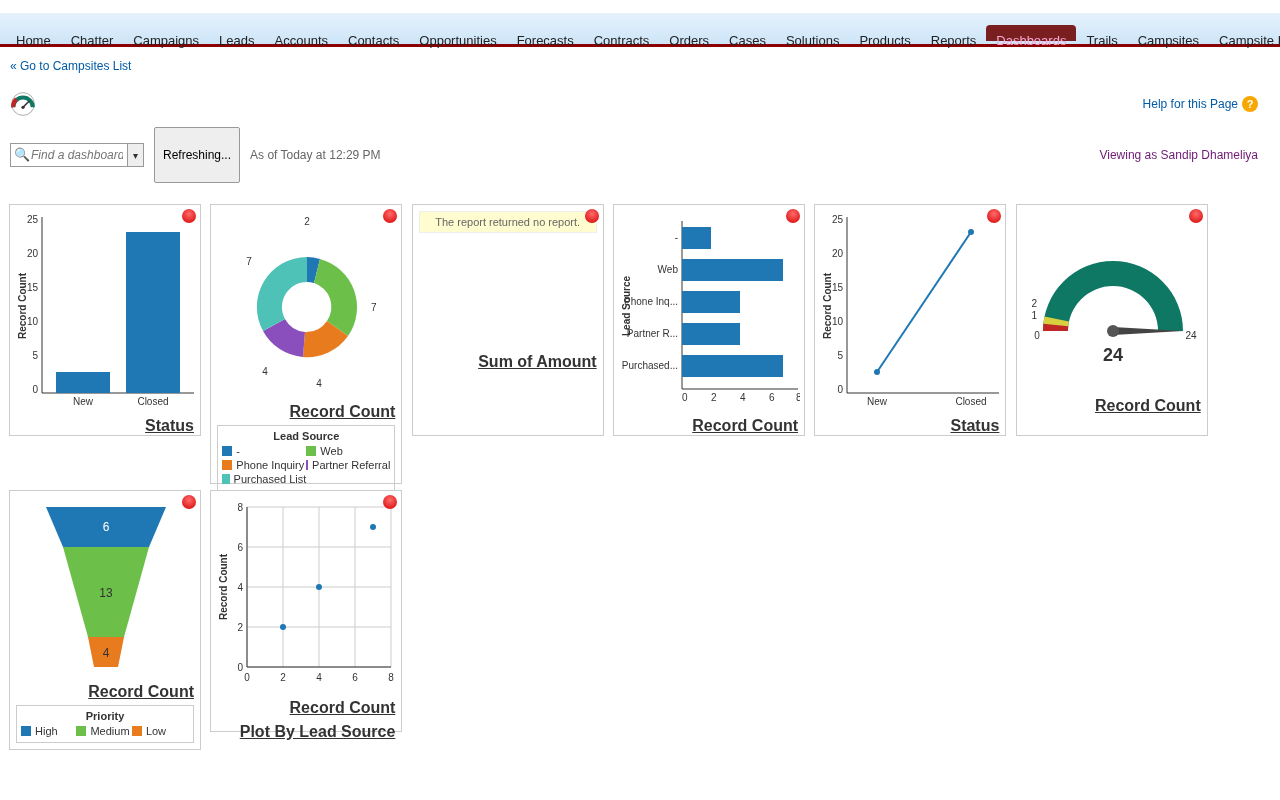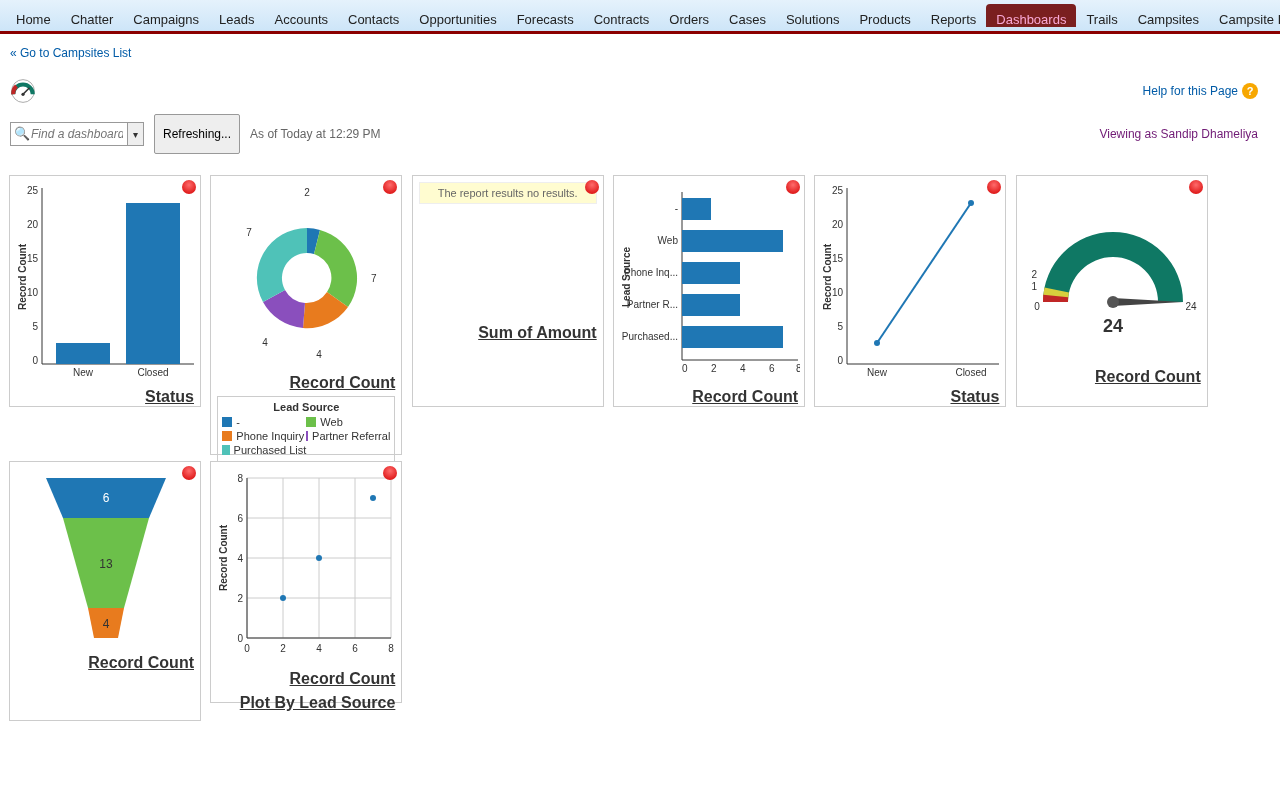--- a/index.html
+++ b/index.html
@@ -4,22 +4,23 @@
 <style>
 * { box-sizing: border-box; margin: 0; padding: 0; }
 body { font-family: Arial, Helvetica, sans-serif; font-size: 12px; background: #fff; color: #333; }
 
 
 .nav-bar {
   background: linear-gradient(#e5f2fc, #cde5f8);
   border-bottom: 3px solid #8b0000;
   display: flex;
   align-items: stretch;
-  padding: 4px 6px;
+  padding: 12px 6px;
   height: 34px;
+  margin-top: 13px;
 }
 .nav-item {
   padding: 8px 10px;
   font-size: 13px;
   color: #222;
   cursor: pointer;
   white-space: nowrap;
 }
 .nav-item.active {
   background: #7a1f1f;
@@ -34,21 +35,21 @@
 .header-icon { width: 26px; height: 26px; margin-right: 8px; }
 .page-title { font-size: 26px; font-weight: normal; color: #222; }
 .help-link { margin-left: auto; margin-right: 12px; color: #015ba7; font-size: 12px; cursor: pointer; display:flex; align-items:center; gap:4px; }
 .help-q { display:inline-flex; width:16px; height:16px; border-radius:50%; background:#f7a700; color:#fff; align-items:center; justify-content:center; font-weight:bold; font-size:11px; }
 
 .toolbar { display:flex; align-items:center; margin: 0 10px 18px; gap:10px; }
 .search-wrap { position:relative; display:flex; }
 .search-input { width: 118px; height:24px; border:1px solid #999; padding: 2px 4px 2px 20px; color:#999; font-style:italic; font-size:12px; }
 .search-mag { position:absolute; left:4px; top:4px; color:#777; font-size:13px;}
 .search-drop { width:16px; height:24px; border:1px solid #999; border-left:none; background:#eee; display:flex; align-items:center; justify-content:center; cursor:pointer; font-size:10px; }
-.btn { border:1px solid #999; background:#eee; padding:12px 8px; font-size:12px; cursor:pointer; border-radius:2px; }
+.btn { border:1px solid #999; background:#eee; padding:20px 8px; font-size:12px; cursor:pointer; border-radius:2px; }
 .timestamp { color:#666; font-size:12px; }
 .viewing-as { margin-left:auto; margin-right:12px; color:#701a75; font-size:12px; }
 
 .grid-area { padding: 0 6px; }
 .card {
   display:inline-block;
   vertical-align:top;
   border:1px solid #ccc;
   background:#fff;
   margin:3px;
@@ -190,21 +191,21 @@
               <span class="sw" style="background:#4fc2b8"></span>
               <span>Purchased List</span>
             </div>
     </div>
   </div>
 </div>
 
 
 <div class="card" style="height:232px;">
   <div class="chart-actions"></div>
-  <div class="msg-banner">The report results no results.</div>
+  <div class="msg-banner">The report returned no report.</div>
   <div class="chart-title" style="margin-top:30px;">Sum of Amount</div>
 </div>
 
 
 <div class="card" style="height:232px;">
   <div class="chart-actions"></div>
   <svg width="180" height="200">
     <line x1="62" y1="10" x2="62" y2="178" stroke="#333"></line>
     <line x1="62" y1="178" x2="178" y2="178" stroke="#333"></line>
     <rect x="62" y="16" width="29" height="22" fill="#1f77b4"></rect>
@@ -284,20 +285,37 @@
   <div class="chart-actions"></div>
   <svg width="180" height="180">
     <polygon points="30,10 150,10 133,50 47,50" fill="#1f77b4"></polygon>
     <polygon points="47,50 133,50 108,140 72,140" fill="#6cc04a"></polygon>
     <polygon points="72,140 108,140 102,170 78,170" fill="#e87b1e"></polygon>
     <text x="90" y="34" text-anchor="middle" fill="#fff" font-size="12">6</text>
     <text x="90" y="100" text-anchor="middle" fill="#333" font-size="12">13</text>
     <text x="90" y="160" text-anchor="middle" fill="#333" font-size="12">4</text>
   </svg>
   <div class="chart-title">Record Count</div>
+  <div class="legend">
+    <div class="legend-title">Priority</div>
+    <div class="legend-row">
+      <div class="legend-item third">
+              <span class="sw" style="background:#1f77b4"></span>
+              <span>High</span>
+            </div>
+      <div class="legend-item third">
+              <span class="sw" style="background:#6cc04a"></span>
+              <span>Medium</span>
+            </div>
+      <div class="legend-item third">
+              <span class="sw" style="background:#e87b1e"></span>
+              <span>Low</span>
+            </div>
+    </div>
+  </div>
 </div>
 
 
 <div class="card" style="height:242px;">
   <div class="chart-actions"></div>
   <svg width="180" height="196">
     <g stroke="#ccc">
       <line x1="30" y1="10" x2="30" y2="170"></line>
             <line x1="66" y1="10" x2="66" y2="170"></line>
             <line x1="102" y1="10" x2="102" y2="170"></line>

